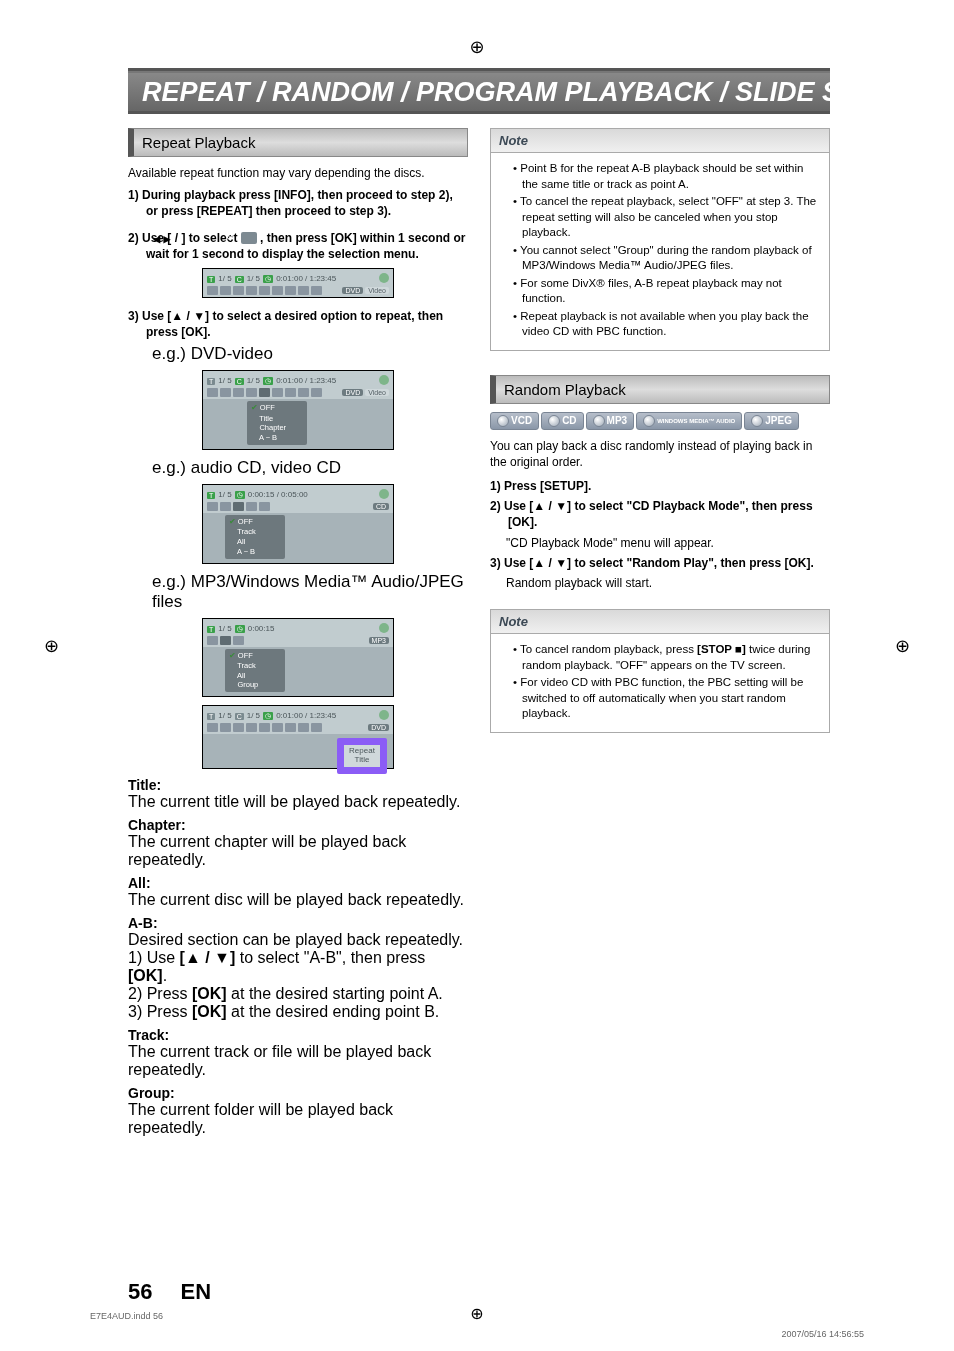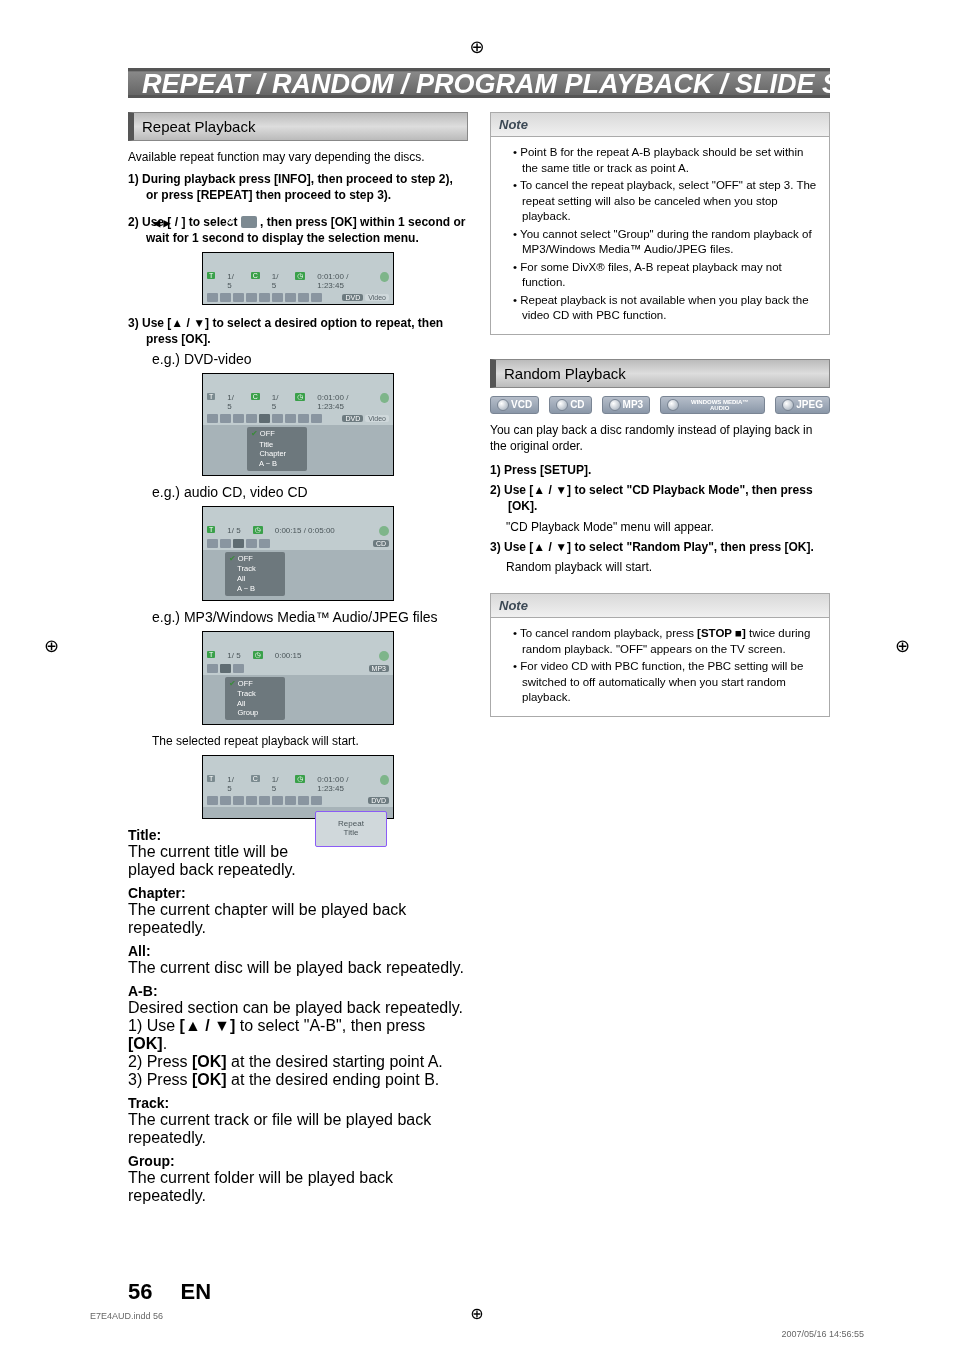--- a/index.html
+++ b/index.html
@@ -42,21 +42,21 @@
     background: linear-gradient(to bottom, #777 0%, #777 6%, #888 6%, #666 100%);
     color: #fff;
     font-weight: bold;
     font-style: italic;
     font-size: 27px;
     letter-spacing: 0px;
     padding: 6px 6px 4px 14px;
     border-top: 3px solid #555;
     border-bottom: 3px solid #555;
     margin-bottom: 14px;
-    height: 30px;
+    height: 46px;
     display: flex;
     align-items: center;
     white-space: nowrap;
   }
   .columns {
     display: flex;
     gap: 22px;
   }
   .col {
     flex: 1;
@@ -70,35 +70,35 @@
     font-weight: normal;
     margin-bottom: 8px;
     color: #000;
   }
   p, .para { font-size: 12px; line-height: 1.35; }
   .step { font-size: 12px; line-height: 1.35; margin: 4px 0; }
   .step-bold { font-weight: bold; }
   .indent24 { padding-left: 24px; }
   .indent16 { padding-left: 16px; }
   .pl18 { padding-left: 18px; text-indent: -18px; }
-  .small-label { font-size: 14px; }
+  .small-label { font-size: 17px; }
   .screenshot {
     width: 192px;
     height: auto;
     margin: 6px auto 8px auto;
     display: block;
     border: 1px solid #000;
     background: #a7b3b8;
     font-size: 8px;
   }
   .shot-header {
     display: flex;
-    align-items: flex-start;
-    padding: 19px 4px 1px 4px;
-    gap: 12px;
+    align-items: flex-end;
+    padding: 4px 4px 1px 4px;
+    gap: 3px;
     background: #c1cccf;
     color: #4a5559;
   }
   .chip {
     background: #7a8a8f;
     color: #fff;
     padding: 0 2px;
     border-radius: 1px;
     font-size: 7px;
   }
@@ -166,48 +166,48 @@
     padding: 6px 10px 8px 10px;
     font-size: 11.5px;
     line-height: 1.35;
     background: #fff;
   }
   .note-body ul { padding-left: 12px; list-style: none; }
   .note-body li { text-indent: -9px; padding-left: 9px; margin: 2px 0; }
   .note-body li::before { content: "• "; }
   .tri { font-size: 9px; display:inline-block; }
   .format-strip {
-    display: flex; gap: 10px; margin: 5px 0 8px 0;
+    display: flex; gap: 2px; margin: 5px 0 8px 0;
   }
   .fmt-pill {
     display:flex;align-items:center;gap:2px;
     padding: 2px 6px;
     border-radius: 3px;
     background: linear-gradient(to bottom, #b6beca, #8a97a8);
     color:#fff;
     font-weight:bold;
     font-size: 10px;
     border:1px solid #7a8594;
   }
   .fmt-disc {
     width: 12px; height:12px; border-radius:50%;
     background: radial-gradient(circle at 35% 35%, #fff, #9aa6b4);
     border:1px solid #7a8594;
   }
   .repeat-note-right {
     float:right;
-    width:72px;
+    width:50px;
     text-align:center;
     font-size:8px;
     color:#4b565b;
     background:#d0d8db;
-    border:1px solid #8b5cf6;
+    border:7px solid #8b5cf6;
     border-radius:2px;
     margin:4px 6px 0 0;
-    padding:8px 0;
+    padding:2px 0;
     line-height:1.1;
   }
   .page-footer {
     position: absolute;
     bottom: 46px;
     left: 128px;
     font-size: 22px;
     font-weight: bold;
   }
   .page-footer .en { margin-left: 22px; }
@@ -348,21 +348,20 @@
           <span class="shot-tag">MP3</span>
         </div>
         <div class="shot-drop" style="margin-left:22px">
           <div><span class="check">✔</span> <span>OFF</span></div>
           <div><span style="opacity:0">✔</span> <span>Track</span></div>
           <div><span style="opacity:0">✔</span> <span>All</span></div>
           <div><span style="opacity:0">✔</span> <span>Group</span></div>
         </div>
       </div>
 
-      <p class="para indent24">The selected repeat playback will start.</p>
       <div class="screenshot" style="height:64px;position:relative">
         <div class="shot-header">
           <span class="chip">T</span>
           <span>1/  5</span>
           <span class="chip">C</span>
           <span>1/  5</span>
           <span class="chip-green">◷</span>
           <span>0:01:00 / 1:23:45</span>
           <span class="dot-green"></span>
         </div>

